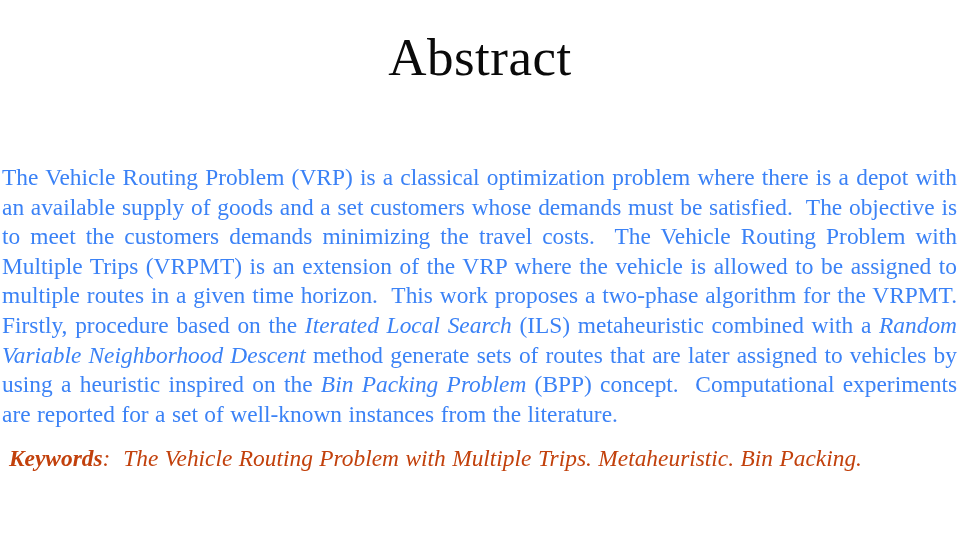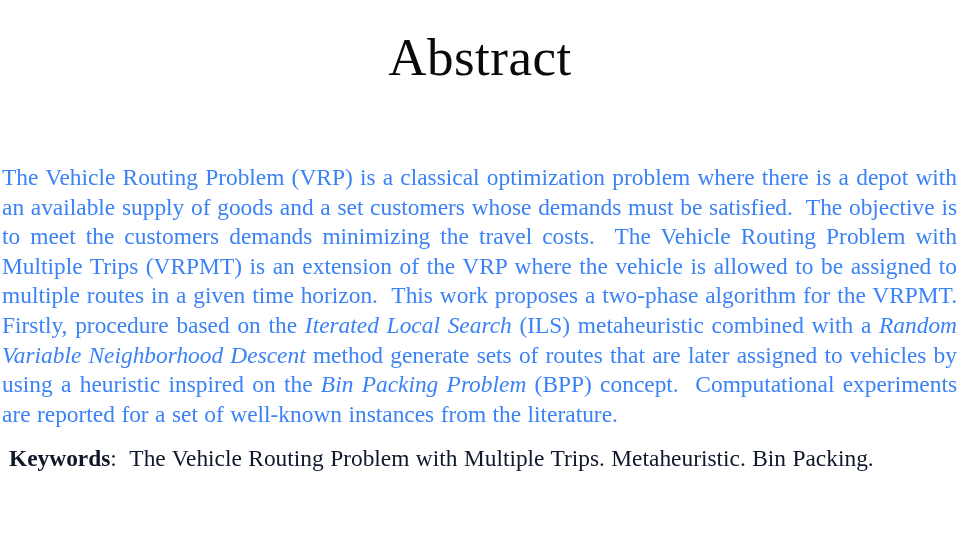--- a/index.html
+++ b/index.html
@@ -68,21 +68,22 @@
 
   .keywords-para {
     margin: 0;
     margin-top: 14.5px;
     font-size: 23.4px;
     line-height: 29.6px;
     text-align: justify;
     text-justify: inter-word;
     word-spacing: 0.6px;
     text-indent: 7px;
-    color: #0f172a;
+    color: #c2410c;
+    font-style: italic;
   }
 
   .kw-label {
     font-weight: 700;
   }
 
   em.it {
     font-style: italic;
   }
 

